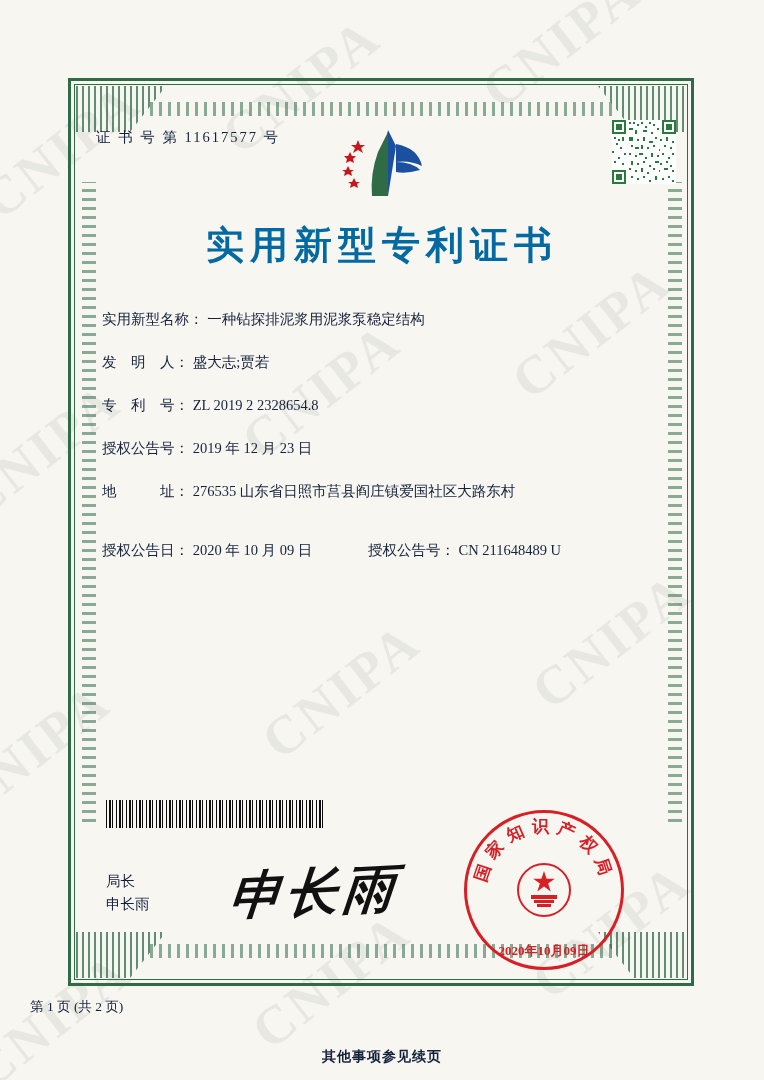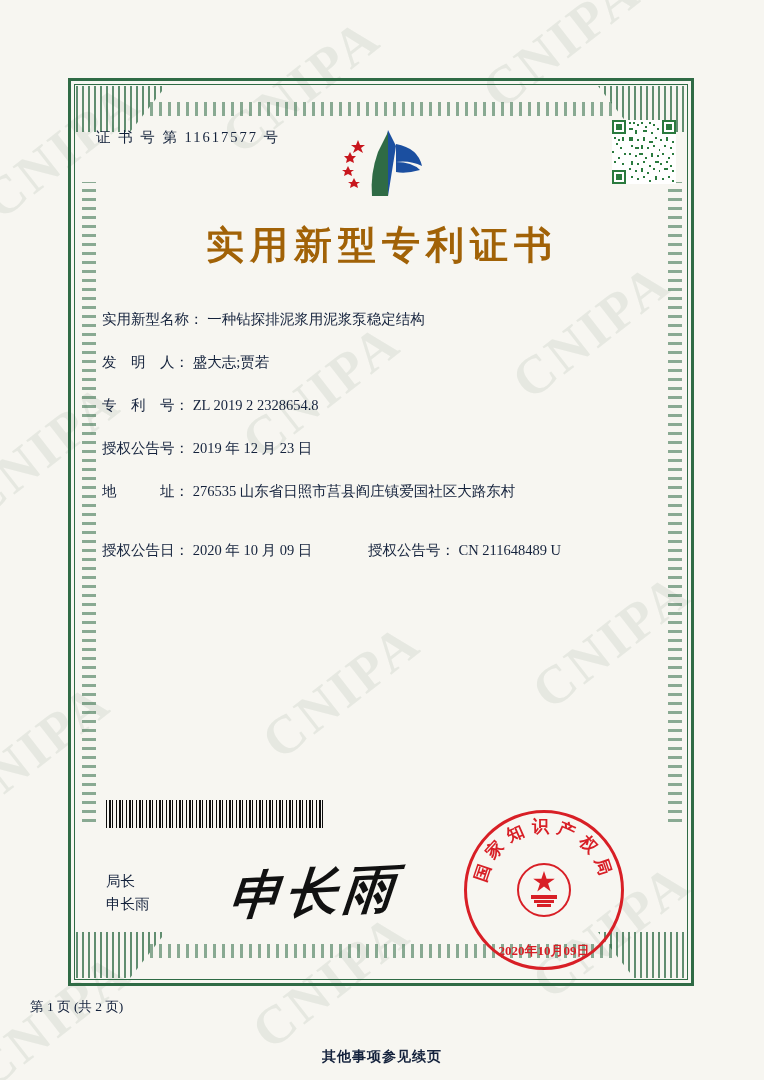--- a/index.html
+++ b/index.html
@@ -156,21 +156,21 @@
 
   .main-title {
     position: absolute;
     left: 0;
     top: 198px;
     width: 704px;
     text-align: center;
     font-size: 38px;
     font-weight: bold;
     letter-spacing: 6px;
-    color: #a16207;
+    color: #0369a1;
     font-family: "Liberation Serif", serif;
   }
 
   .fields {
     position: absolute;
     left: 72px;
     top: 288px;
     width: 570px;
     font-size: 14.5px;
     color: #14223c;

